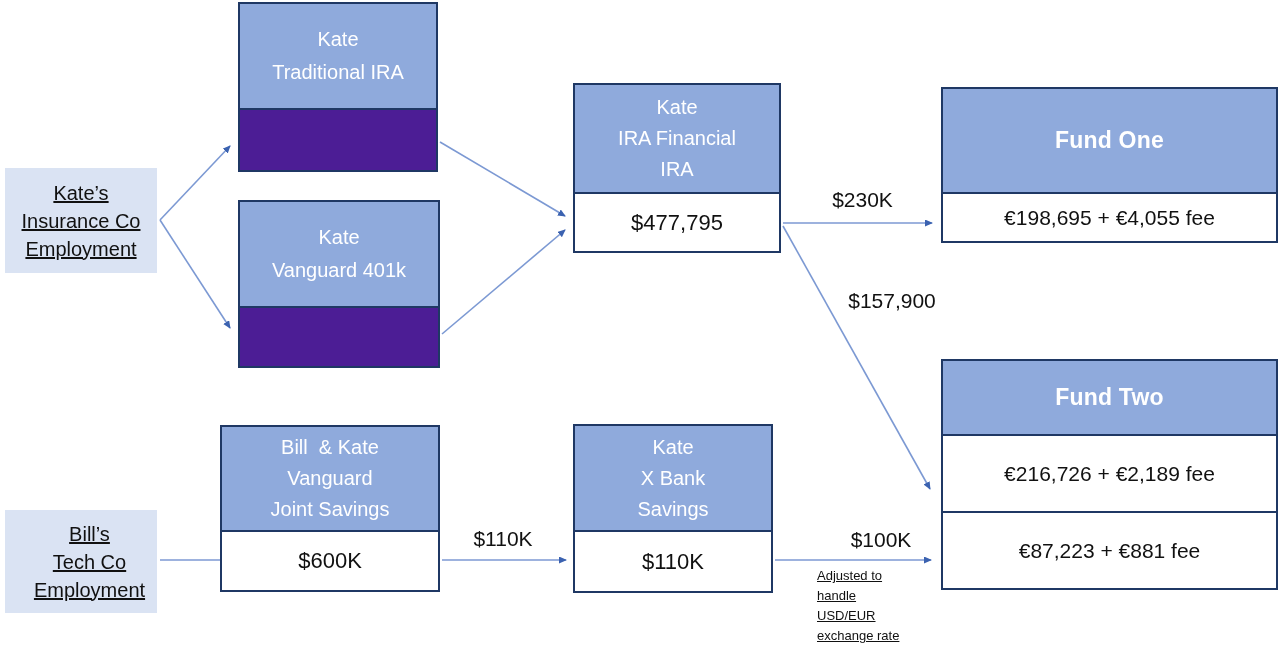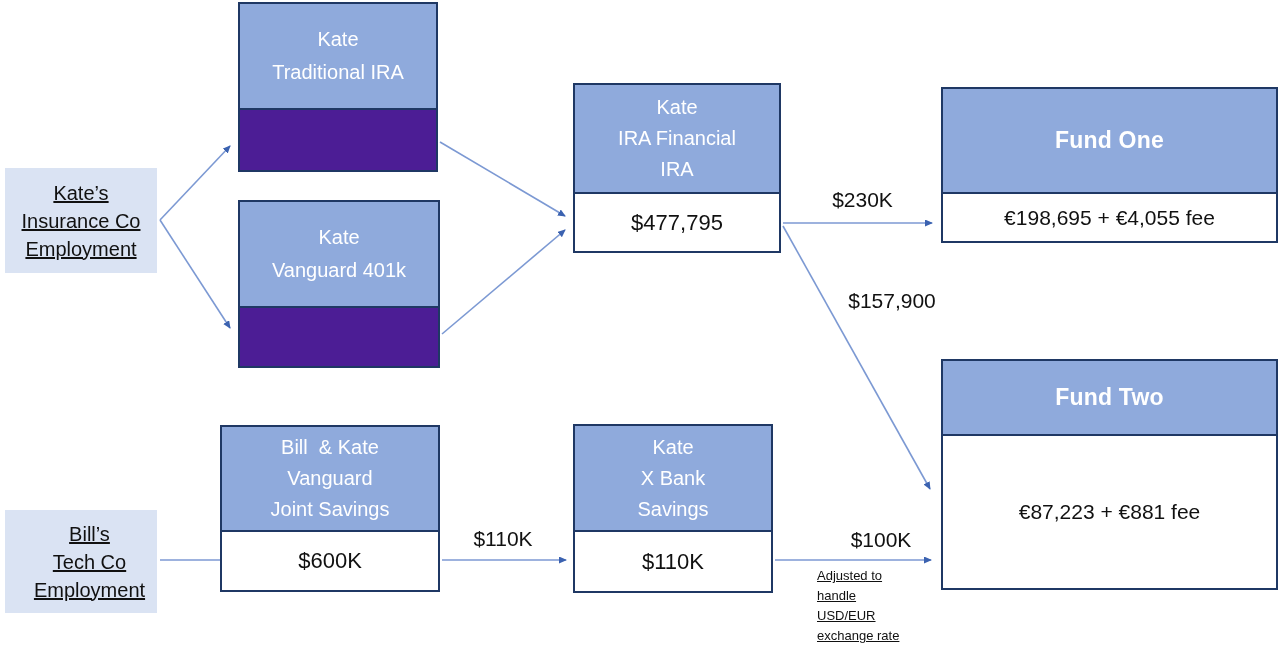--- a/index.html
+++ b/index.html
@@ -80,21 +80,21 @@
   .fund-row {
     flex: 1 1 auto;
     background: #ffffff;
     color: var(--text-dark);
     display: flex;
     align-items: center;
     justify-content: center;
     text-align: center;
     font-size: 21px;
   }
-  .fund-row + .fund-row { border-top: 2px solid var(--border); font-style: italic; }
+  .fund-row + .fund-row { border-top: 2px solid var(--border); }
   
   .flow-label {
     position: absolute;
     color: var(--text-dark);
     font-size: 21px;
     text-align: center;
   }
   .note {
     position: absolute;
     color: var(--text-dark);
@@ -196,20 +196,21 @@
     <div class="node-header">
       <span class="fund-title">Fund One</span>
     </div>
     <div class="fund-row">€198,695 + €4,055 fee</div>
   </div>
 
   <div class="node" id="fund-two">
     <div class="node-header">
       <span class="fund-title">Fund Two</span>
     </div>
+    <div class="fund-row">€216,726 + €2,189 fee</div>
     <div class="fund-row">€87,223 + €881 fee</div>
   </div>
 
   <div class="flow-label" id="lbl-230k">$230K</div>
   <div class="flow-label" id="lbl-247500">$157,900</div>
   <div class="flow-label" id="lbl-110k">$110K</div>
   <div class="flow-label" id="lbl-100k">$100K</div>
 
   <div class="note" id="note-fx">Adjusted to
 handle

